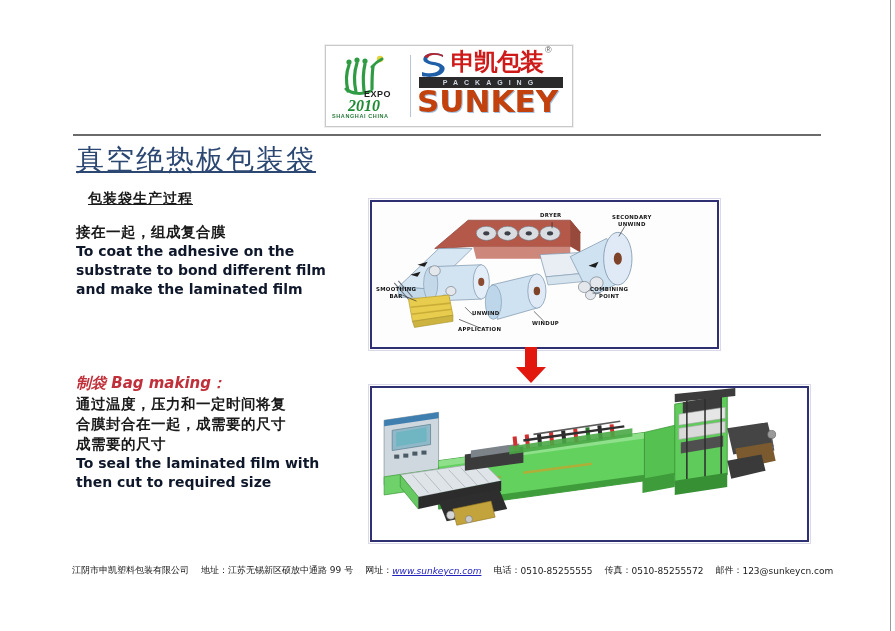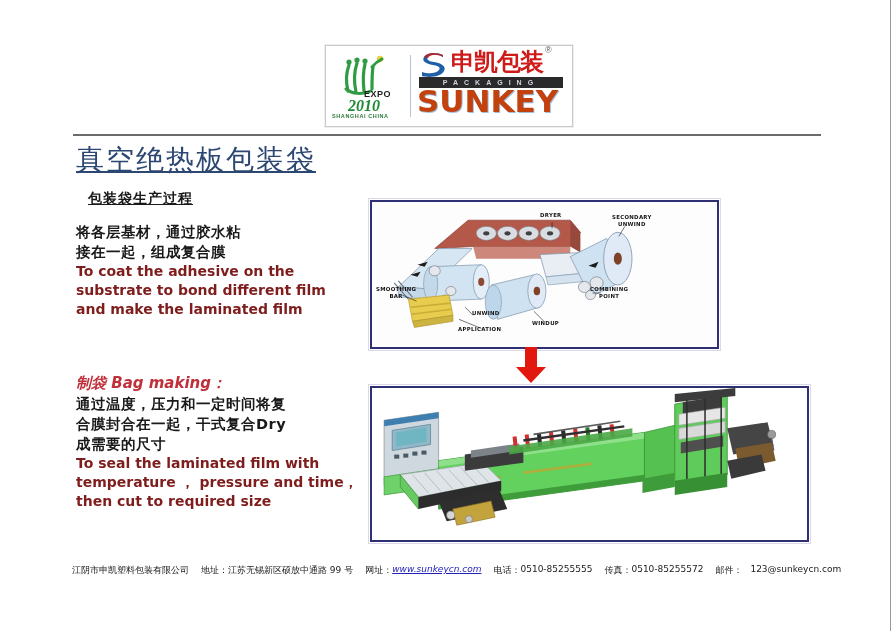--- a/index.html
+++ b/index.html
@@ -206,21 +206,21 @@
     font-weight: bold;
     color: #1a1a1a;
     font-family: "DejaVu Sans", sans-serif;
     line-height: 20px;
     letter-spacing: 0.5px;
     white-space: nowrap;
   }
   .en-line {
     font-size: 14px;
     font-weight: bold;
-    color: #7f1d1d;
+    color: #0f172a;
     font-family: "DejaVu Sans", sans-serif;
     line-height: 19px;
     letter-spacing: 0px;
     white-space: nowrap;
   }
 
   
   .figure-frame {
     position: absolute;
     background: #ffffff;
@@ -266,21 +266,21 @@
   #footer {
     position: absolute;
     left: 72px;
     top: 564px;
     width: 790px;
     font-size: 9px;
     color: #1a1a1a;
     font-family: "DejaVu Sans", sans-serif;
     white-space: nowrap;
     display: flex;
-    align-items: flex-start;
+    align-items: center;
   }
   #footer span { margin-right: 12px; }
   #footer .url {
     color: #2222bb;
     text-decoration: underline;
     font-style: italic;
   }
 </style>
 </head>
 <body>
@@ -327,34 +327,32 @@
       <div class="sk-sunkey">SUNKEY</div>
     </div>
 
   </div>
 
   <div id="title-rule"></div>
   <div id="page-title">真空绝热板包装袋</div>
   <div id="subtitle">包装袋生产过程</div>
 
   <div class="text-block" id="block-dry">
-    <div class="cn-line">将各层基材，通过胶水粘</div>
     <div class="cn-line">接在一起，组成复合膜</div>
     <div class="en-line">To coat the adhesive on the</div>
     <div class="en-line">substrate to bond different film</div>
     <div class="en-line">and make the laminated film</div>
   </div>
 
   <div class="text-block" id="block-bag">
     <div class="block-heading">制袋 Bag making：</div>
     <div class="cn-line">通过温度，压力和一定时间将复</div>
-    <div class="cn-line">合膜封合在一起，干式复合Dry</div>
+    <div class="cn-line">合膜封合在一起，成需要的尺寸</div>
     <div class="cn-line">成需要的尺寸</div>
     <div class="en-line">To seal the laminated film with</div>
-    <div class="en-line">temperature ，  pressure and time，</div>
     <div class="en-line">then cut to required size</div>
   </div>
 
   <div class="figure-frame" id="figure-lamination">
     <svg class="fig-canvas" viewBox="0 0 341 141">
       <rect x="0" y="0" width="341" height="141" fill="#fdfdfd"></rect>
 
       <path d="M62 46 L95 18 L196 18 L206 30 L196 44 L100 44 Z" fill="#b4584a" stroke="#8d4338" stroke-width="0.7"></path>
       <path d="M196 18 L206 30 L206 50 L196 44 Z" fill="#97493c"></path>
       <path d="M100 44 L196 44 L196 56 L103 56 Z" fill="#c0695a" opacity="0.8"></path>
@@ -519,17 +517,17 @@
   <div id="footer">
     <span>江阴市申凯塑料包装有限公司</span>
     <span style="margin-right:0">地址：</span>
     <span>江苏无锡新区硕放中通路 99 号</span>
     <span style="margin-right:0">网址：</span>
     <span class="url">www.sunkeycn.com</span>
     <span style="margin-right:0">电话：</span>
     <span>0510-85255555</span>
     <span style="margin-right:0">传真：</span>
     <span>0510-85255572</span>
-    <span style="margin-right:8px">邮件：</span>
+    <span style="margin-right:0">邮件：</span>
     <span>123@sunkeycn.com</span>
   </div>
 
 </div>
 
 </body></html>

